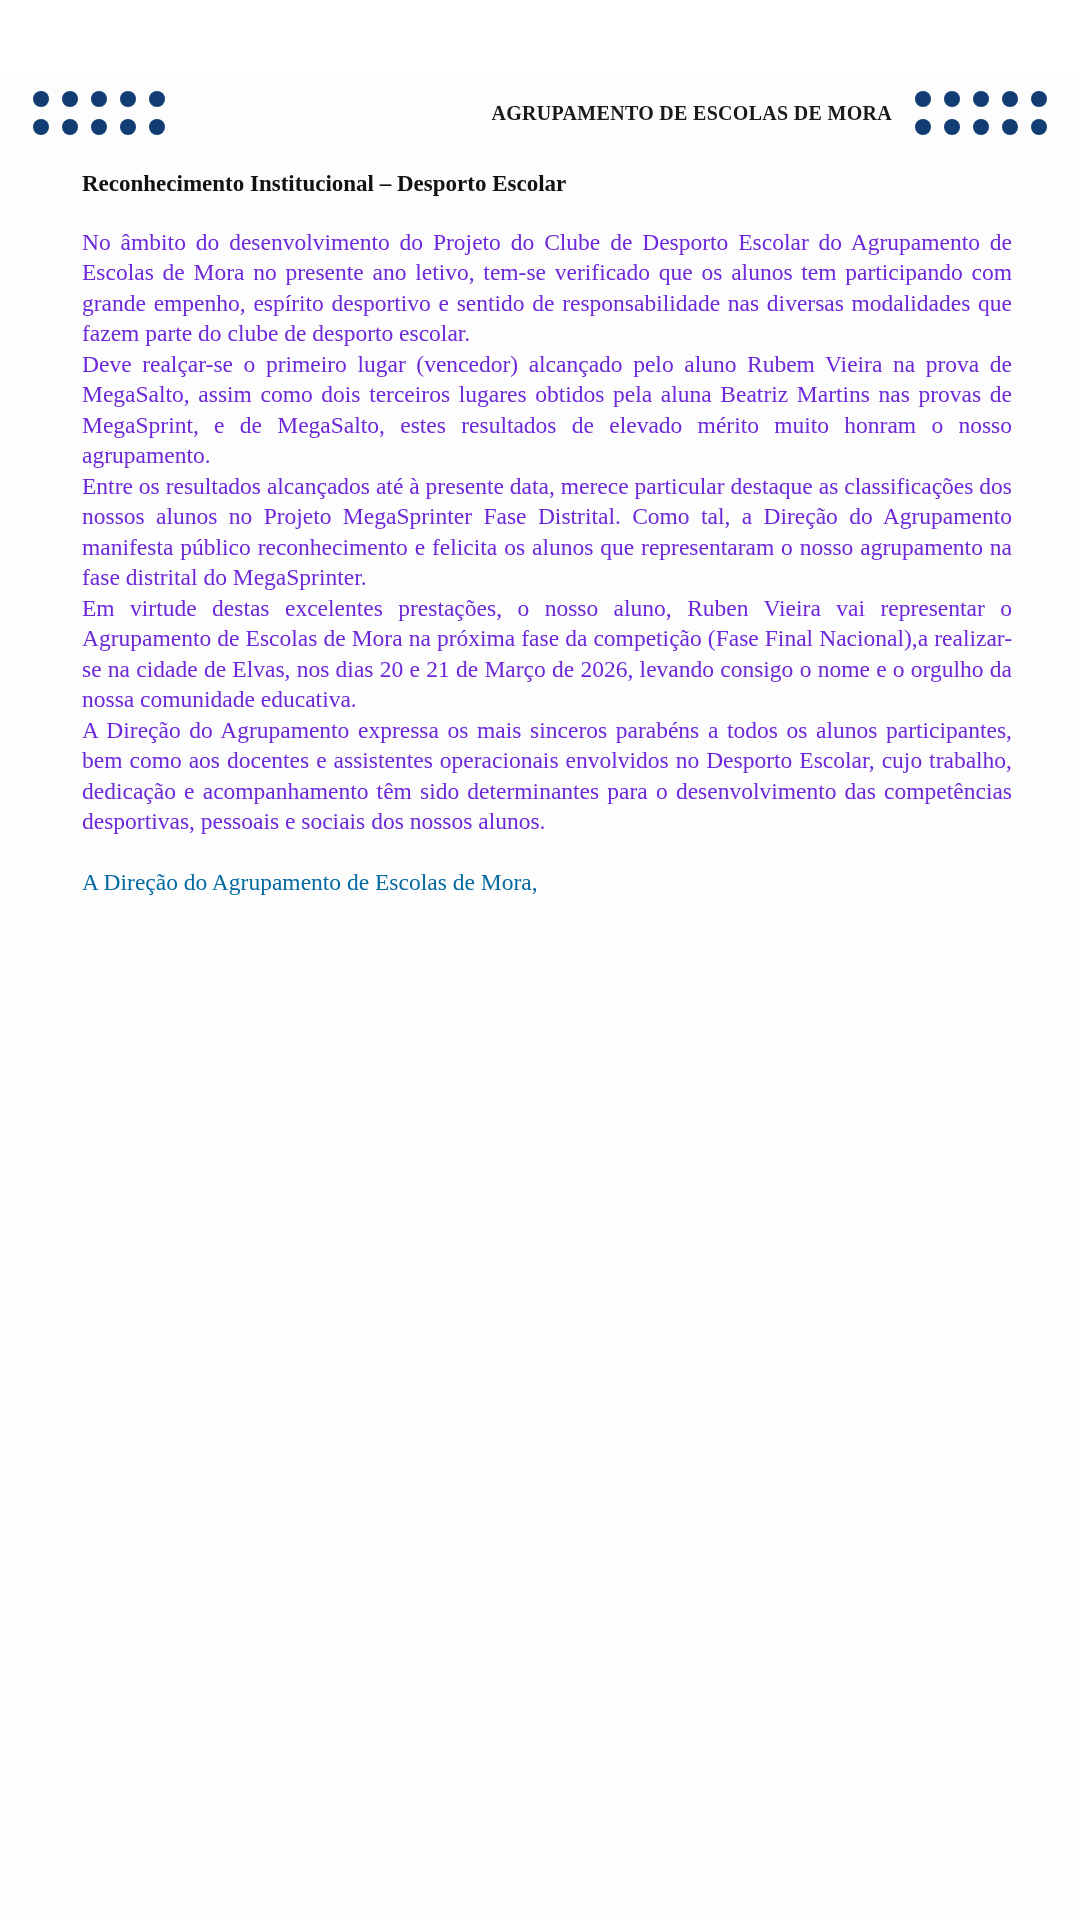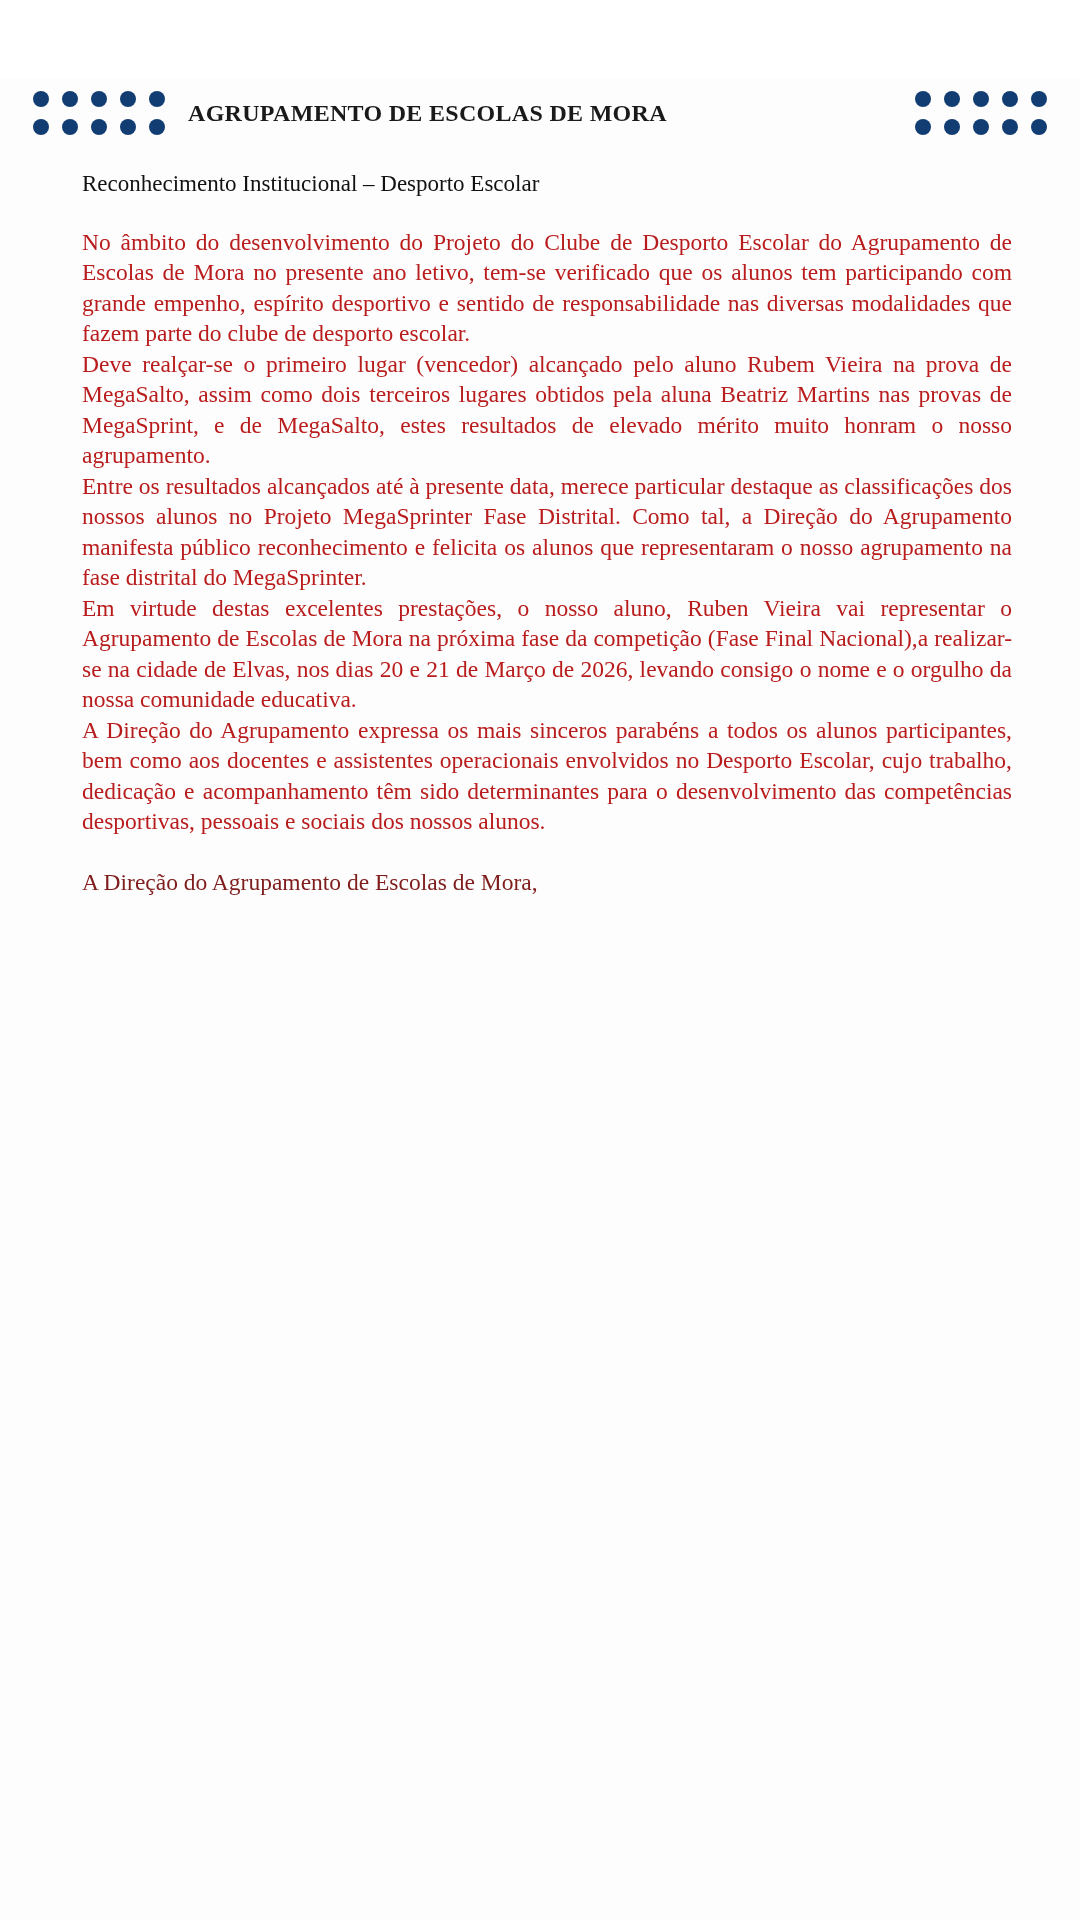--- a/index.html
+++ b/index.html
@@ -50,68 +50,68 @@
   .dot {
     width: 16px;
     height: 16px;
     border-radius: 50%;
     background: #123d72;
     display: block;
   }
 
   .org-title {
     flex: 1 1 auto;
-    text-align: left;
+    text-align: right;
     font-family: "Liberation Serif", "DejaVu Serif", serif;
     font-weight: bold;
-    font-size: 24px;
+    font-size: 20px;
     letter-spacing: 0.3px;
     color: #1a1a1a;
     white-space: nowrap;
     padding: 0 10px;
   }
 
   
   .content {
     padding: 0 68px 0 82px;
     box-sizing: border-box;
   }
 
   .doc-subtitle {
     font-family: "Liberation Serif", "DejaVu Serif", serif;
-    font-weight: normal;
+    font-weight: bold;
     font-size: 23px;
     color: #121212;
     margin: 22px 0 0 0;
     line-height: 1.25;
   }
 
   .body-block {
     margin-top: 28px;
   }
 
   p.para {
     margin: 0;
     font-size: 23.5px;
     line-height: 30.5px;
     text-align: justify;
     text-justify: inter-word;
-    color: #b91c1c;
+    color: #6d28d9;
     hyphens: none;
   }
 
   .sign-block {
     margin-top: 30px;
   }
   .sign-line {
     margin: 0;
     font-size: 23.5px;
     line-height: 31px;
     text-align: left;
-    color: #7f1d1d;
+    color: #0369a1;
   }
 </style>
 </head>
 <body>
 
 <div class="page">
 
   <div class="letterhead">
 
     <div class="dot-grid left">

